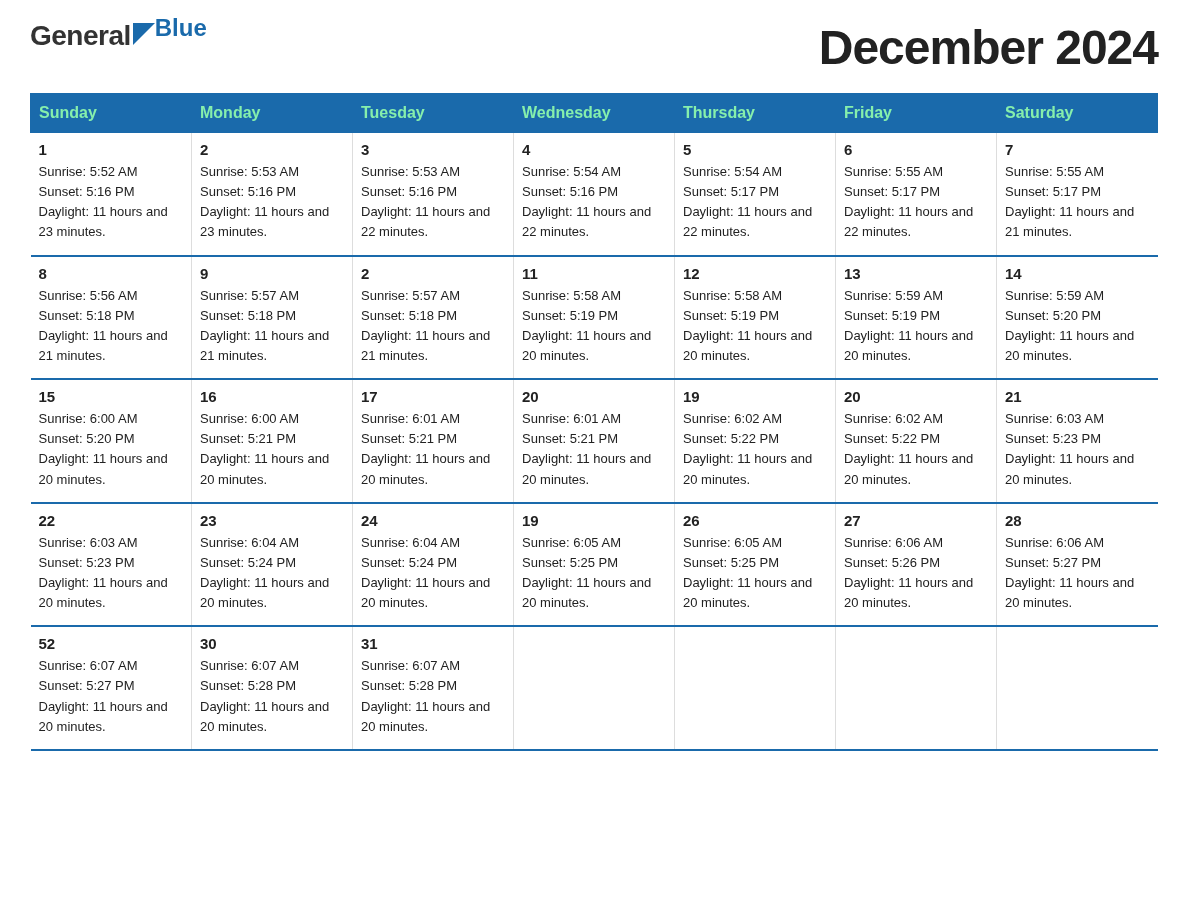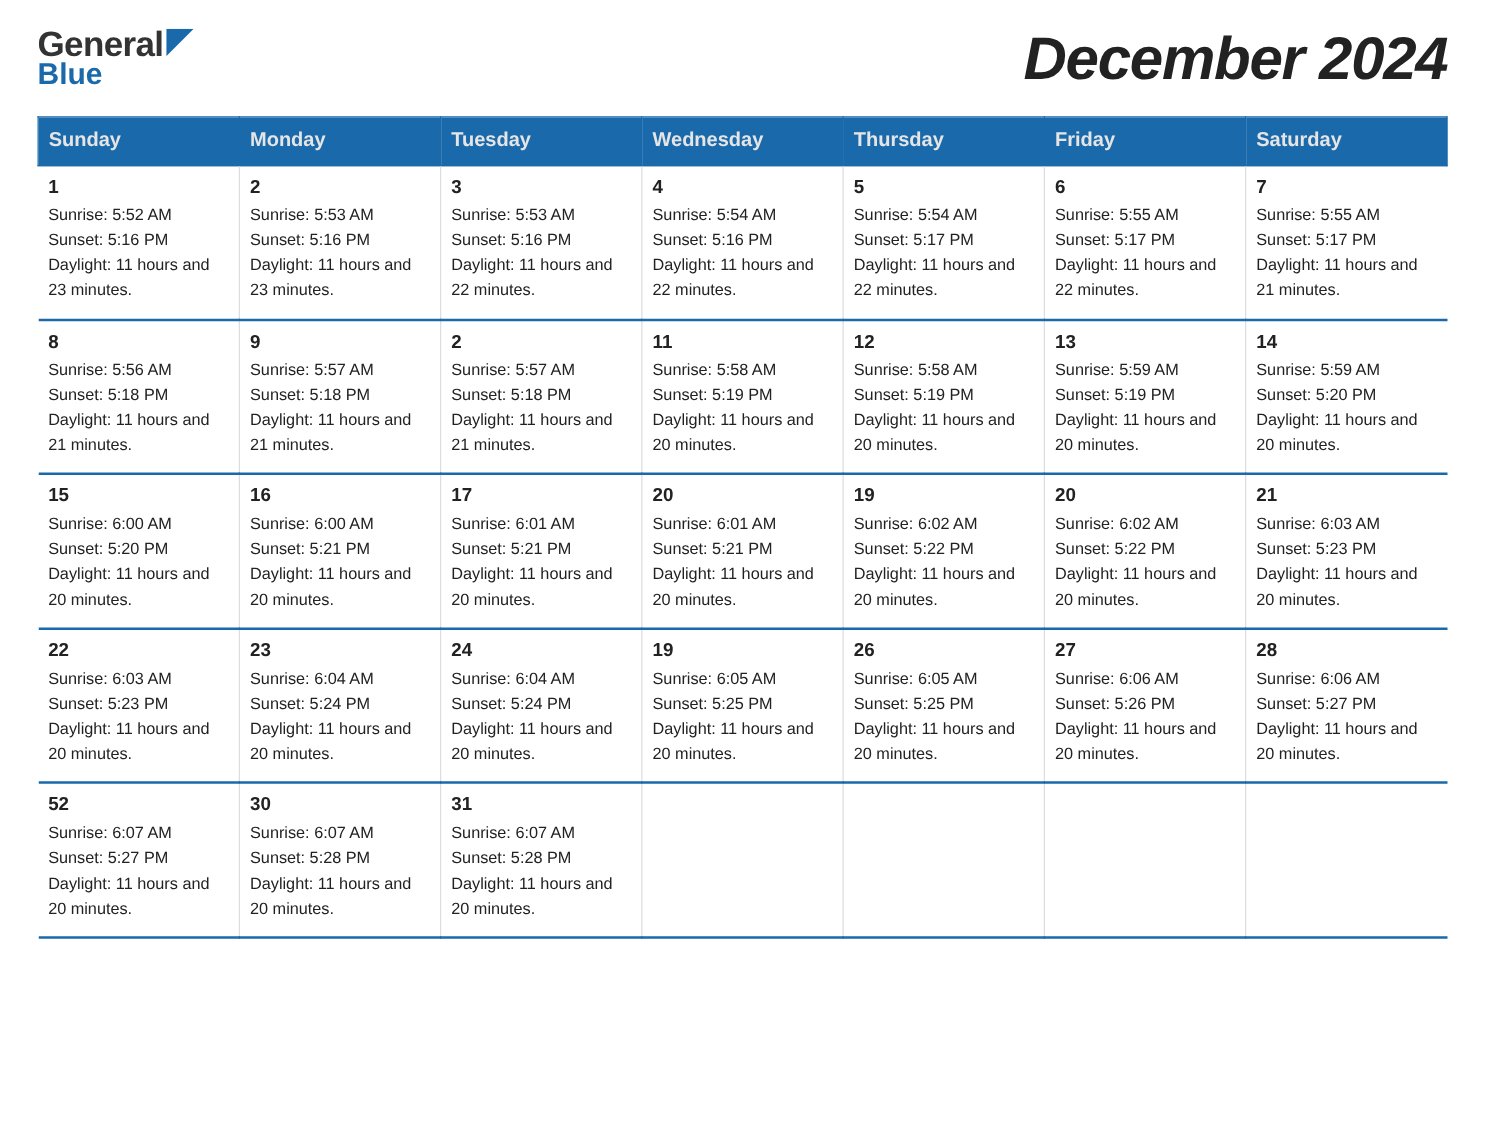--- a/index.html
+++ b/index.html
@@ -11,21 +11,21 @@
       min-height: 918px;
     }
     .header {
       display: flex;
       justify-content: space-between;
       align-items: flex-start;
       margin-bottom: 18px;
     }
     .logo {
       display: flex;
-      flex-direction: column;
+      flex-direction: row;
       align-items: flex-start;
       text-align: right;
     }
     .logo-general {
       font-size: 28px;
       font-weight: bold;
       color: #333;
       letter-spacing: -0.5px;
     }
     .logo-blue {
@@ -35,38 +35,37 @@
       margin-top: -6px;
     }
     .title-block {
       text-align: right;
     }
     .title-block h1 {
       font-size: 48px;
       font-weight: bold;
       color: #222;
       letter-spacing: -1px;
-      font-style: italic;
     }
     .title-block h2 {
       font-size: 22px;
       font-weight: normal;
       color: #444;
       margin-top: 4px;
     }
     table {
       width: 100%;
       border-collapse: collapse;
       table-layout: fixed;
     }
     thead tr {
       background-color: #1a6aab;
     }
     thead th {
-      color: #e5e5e5;
+      color: #86efac;
       font-size: 16px;
       font-weight: bold;
       padding: 10px 8px;
       text-align: left;
       border: 1px solid #1a6aab;
     }
     tbody tr {
       border-bottom: 2px solid #1a6aab;
     }
     tbody td {

